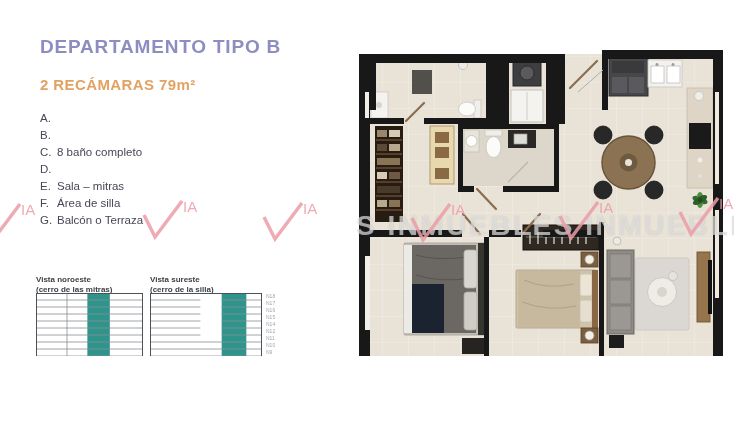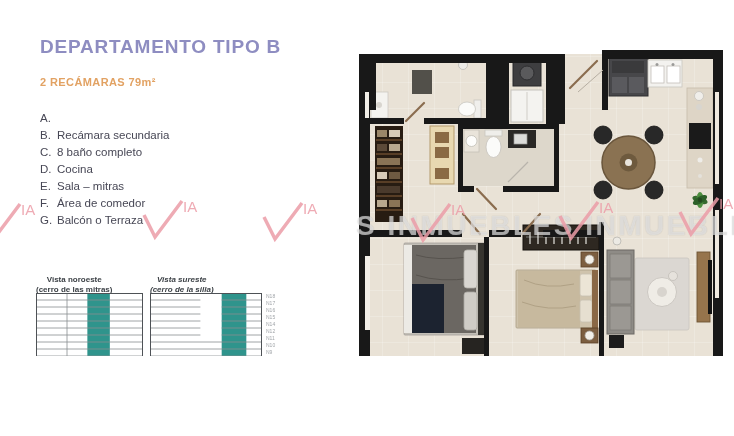--- a/index.html
+++ b/index.html
@@ -6,33 +6,33 @@
   #page{
     position:relative;width:734px;height:356px;background:#ffffff;
     overflow:hidden;font-family:"Liberation Sans", sans-serif;
   }
   
   #title{
     position:absolute;left:40px;top:36px;font-size:19px;font-weight:700;
     letter-spacing:0.8px;color:#8e8dc1;
   }
   #subtitle{
-    position:absolute;left:40px;top:76px;font-size:11px;font-weight:700;
+    position:absolute;left:40px;top:76px;font-size:15px;font-weight:700;
     letter-spacing:0.4px;color:#e2a263;text-align:right;
   }
   #features{position:absolute;left:40px;top:110px;width:240px;}
   .feat{display:flex;font-size:11.5px;line-height:17px;color:#474755;}
   .feat-letter{flex:0 0 17px;}
   .feat-text{white-space:pre-line;width:205px;}
   
   .chart-title{
-    position:absolute;font-size:8px;font-weight:700;line-height:9.5px;color:#3c4146;text-align:center;
+    position:absolute;font-size:8px;font-weight:700;line-height:9.5px;color:#3c4146;
   }
   #chart-title-0{left:36px;top:275px;}
-  #chart-title-1{left:150px;top:275px;font-style:italic;}
+  #chart-title-1{left:150px;top:275px;}
   .chart-grid{position:absolute;top:293px;}
   #chart-grid-0{left:36px;}
   #chart-grid-1{left:150px;}
   
   #plan{position:absolute;left:356px;top:30px;width:372px;height:396px;}
   
   .wm-check{position:absolute;pointer-events:none;opacity:0.85;}
   #wm-band{
     position:absolute;left:356px;top:210px;width:378px;height:34px;overflow:hidden;
     font-size:28px;font-weight:700;letter-spacing:2.5px;white-space:nowrap;
@@ -47,37 +47,35 @@
 
   <div id="title">DEPARTAMENTO TIPO B</div>
   <div id="subtitle">2 RECÁMARAS 79m²</div>
 
   <div id="features">
       <div class="feat">
         <span class="feat-letter">A.</span>
       </div>
       <div class="feat">
         <span class="feat-letter">B.</span>
-        <span class="feat-text">Recámara secundaria</span>
       </div>
       <div class="feat">
         <span class="feat-letter">C.</span>
         <span class="feat-text">8 baño completo</span>
       </div>
       <div class="feat">
         <span class="feat-letter">D.</span>
-        <span class="feat-text">Cocina</span>
       </div>
       <div class="feat">
         <span class="feat-letter">E.</span>
         <span class="feat-text">Sala – mitras</span>
       </div>
       <div class="feat">
         <span class="feat-letter">F.</span>
-        <span class="feat-text">Área de comedor</span>
+        <span class="feat-text">Área de silla</span>
       </div>
       <div class="feat">
         <span class="feat-letter">G.</span>
         <span class="feat-text">Balcón o Terraza</span>
       </div>
     </div>
 
   <div class="chart-title" id="chart-title-0">
     <div>Vista noroeste</div>
     <div>(cerro de las mitras)</div>

